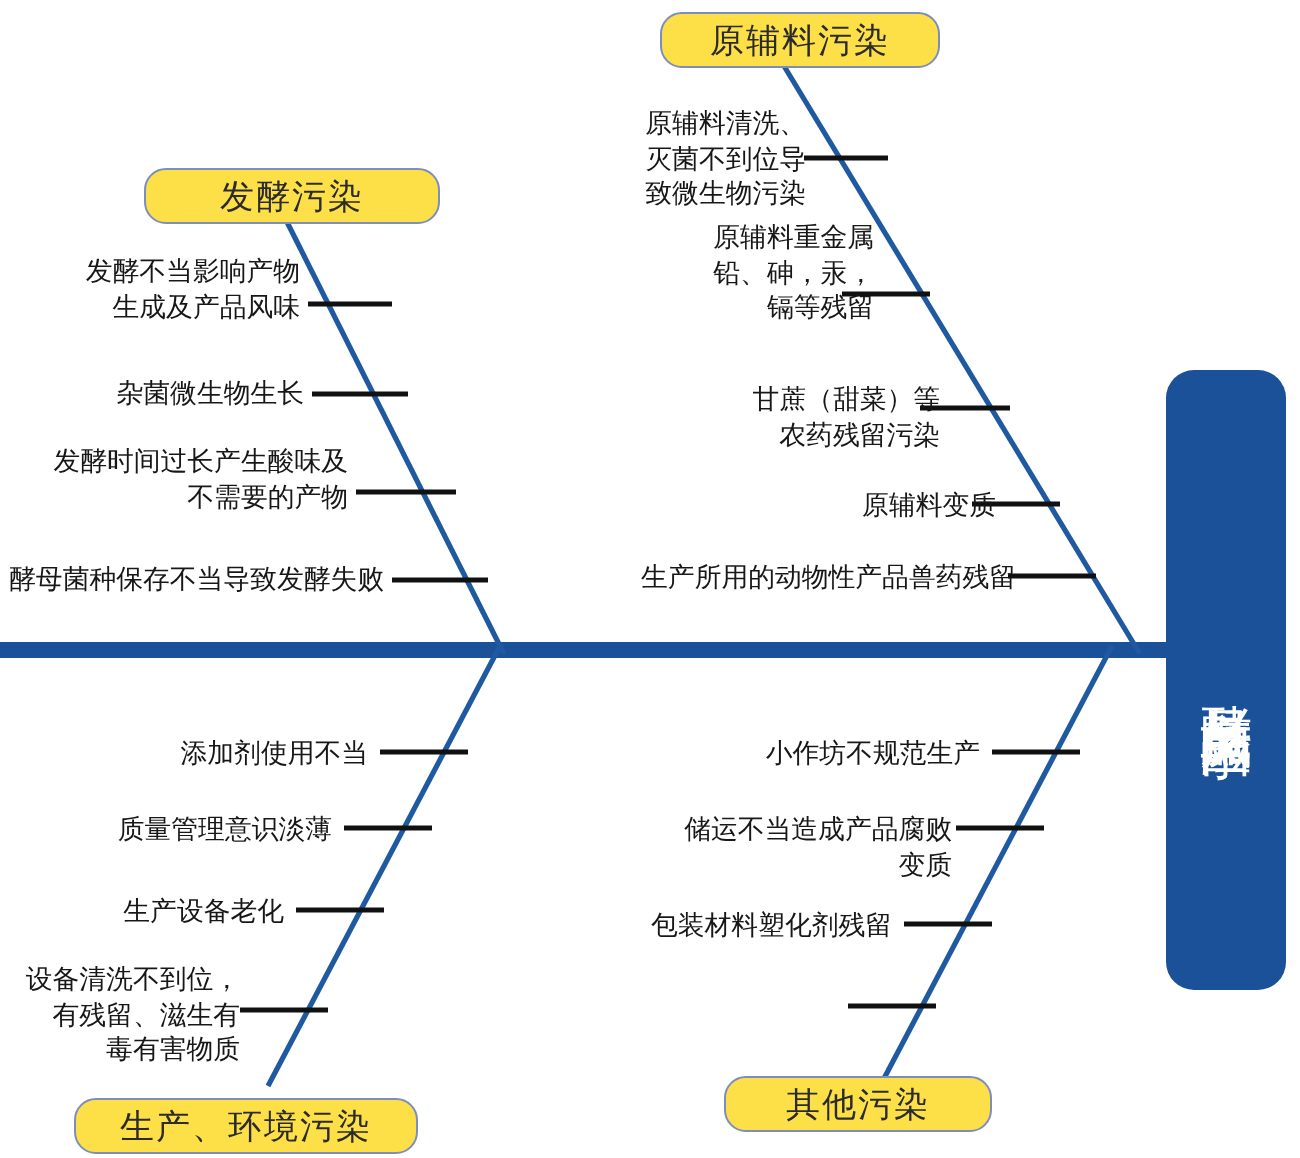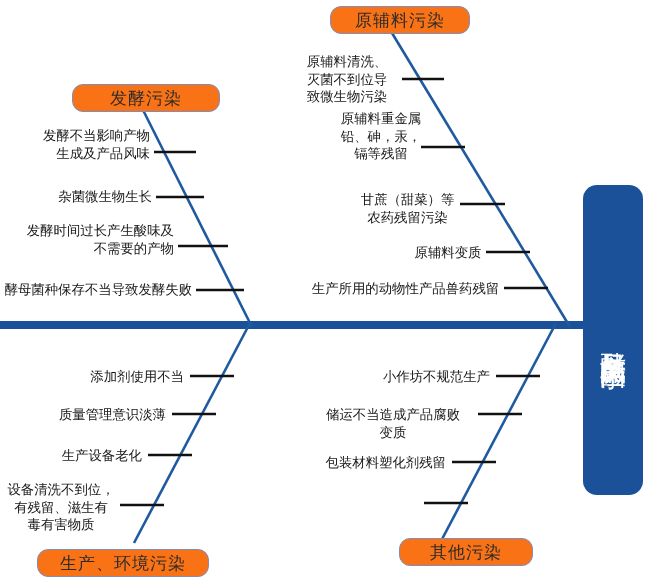--- a/index.html
+++ b/index.html
@@ -21,21 +21,21 @@
     position: absolute;
     left: 0;
     top: 0;
     width: 650px;
     height: 579px;
   }
 
   
   .cat-box {
     position: absolute;
-    background: #f97316;
+    background: #fde047;
     border: 1px solid #7C8DBE;
     border-radius: 11px;
     color: #2b2b2b;
     font-size: 17px;
     line-height: 1;
     letter-spacing: 1px;
     display: flex;
     align-items: center;
     justify-content: center;
     box-sizing: border-box;
@@ -69,21 +69,21 @@
   
   .cause {
     position: absolute;
     font-size: 13.4px;
     line-height: 1.32;
     color: #171717;
     white-space: pre-line;
     box-sizing: border-box;
   }
   .cause.r { text-align: right; }
-  .cause.l { text-align: center; }
+  .cause.l { text-align: right; }
 </style>
 </head>
 <body>
 
 <div id="diagram-root">
 
   <svg id="bones-svg" viewBox="0 0 650 579">
 
     <line x1="0" y1="325" x2="590" y2="325" stroke="#1B5199" stroke-width="8"></line>
 
@@ -122,21 +122,21 @@
   </div>
 
   <div class="cat-box" style="left:330px; top:6px; width:140px; height:28px;">
     <span>原辅料污染</span>
   </div>
 
   <div class="cat-box" style="left:37px; top:549px; width:172px; height:28px;">
     <span>生产、环境污染</span>
   </div>
 
-  <div class="cat-box" style="left:362px; top:538px; width:134px; height:28px;margin-left:37px;">
+  <div class="cat-box" style="left:362px; top:538px; width:134px; height:28px;">
     <span>其他污染</span>
   </div>
 
   <div id="head-box">
     <span id="head-label">酵母产品风险因子</span>
   </div>
 
   <div class="cause r" style="left:4px; top:127px; width:146px;">发酵不当影响产物
 生成及产品风味</div>
   <div class="cause r" style="left:4px; top:222px; width:170px;">发酵时间过长产生酸味及

